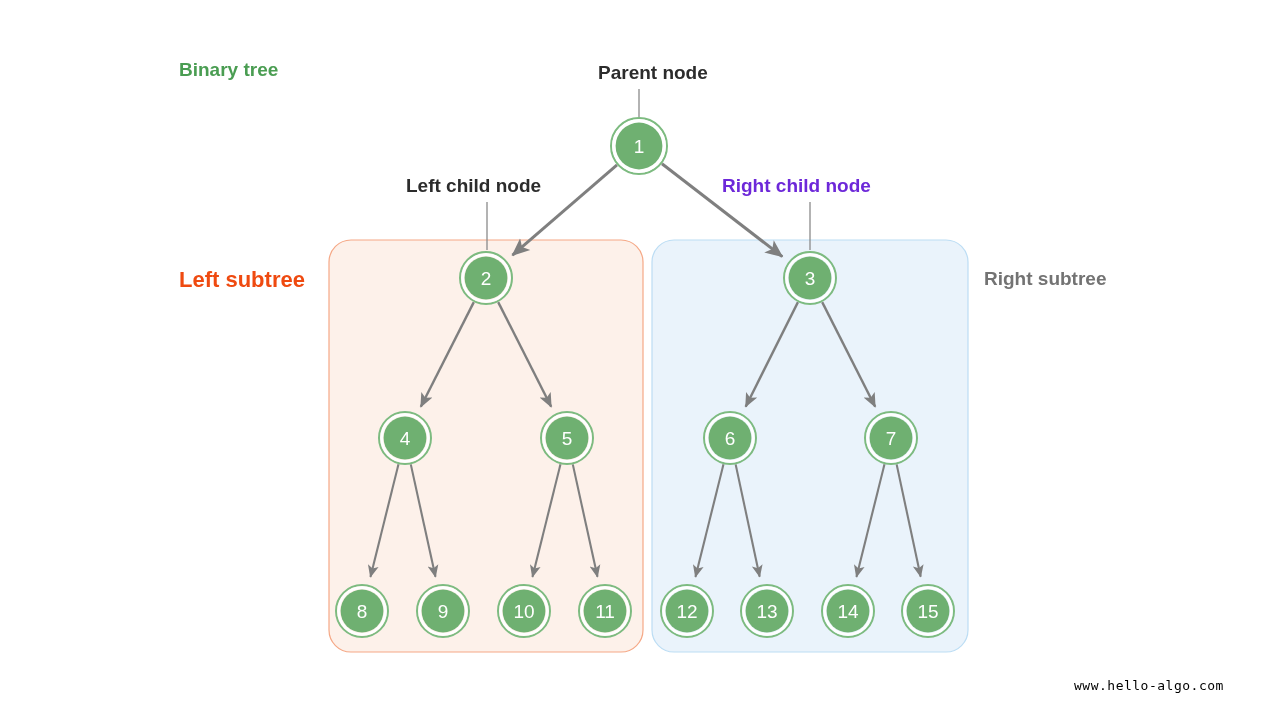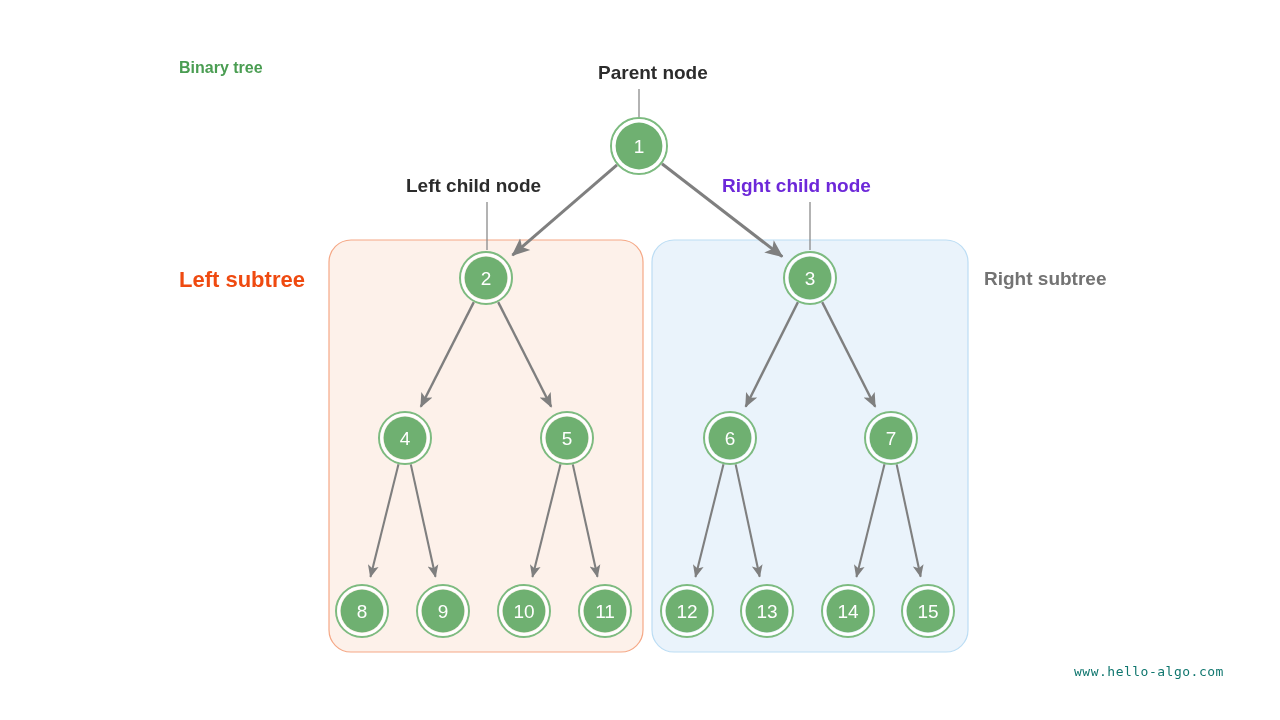--- a/index.html
+++ b/index.html
@@ -26,21 +26,21 @@
     width: 1280px;
     height: 720px;
   }
   .label {
     position: absolute;
     white-space: nowrap;
     font-weight: bold;
     line-height: 1;
   }
   .label-title {
-    font-size: 16px;
+    font-size: 19px;
     color: #4a9d52;
     left: 179px;
     top: 60px;
   }
   .label-parent {
     font-size: 19px;
     color: #2c2c2c;
     left: 598px;
     top: 63px;
     text-align: right;
@@ -65,24 +65,24 @@
   }
   .label-rightsub {
     font-size: 19px;
     color: #737373;
     left: 984px;
     top: 269px;
   }
   .watermark {
     position: absolute;
     left: 1074px;
-    top: 664px;
+    top: 678px;
     font-family: "DejaVu Sans Mono", "Liberation Mono", monospace;
     font-size: 13px;
-    color: #0f766e;
+    color: #000000;
     letter-spacing: 0.5px;
     white-space: nowrap;
   }
   .node-text {
     fill: #ffffff;
     font-family: "Liberation Sans", sans-serif;
     font-size: 19px;
     text-anchor: middle;
     dominant-baseline: central;
   }

